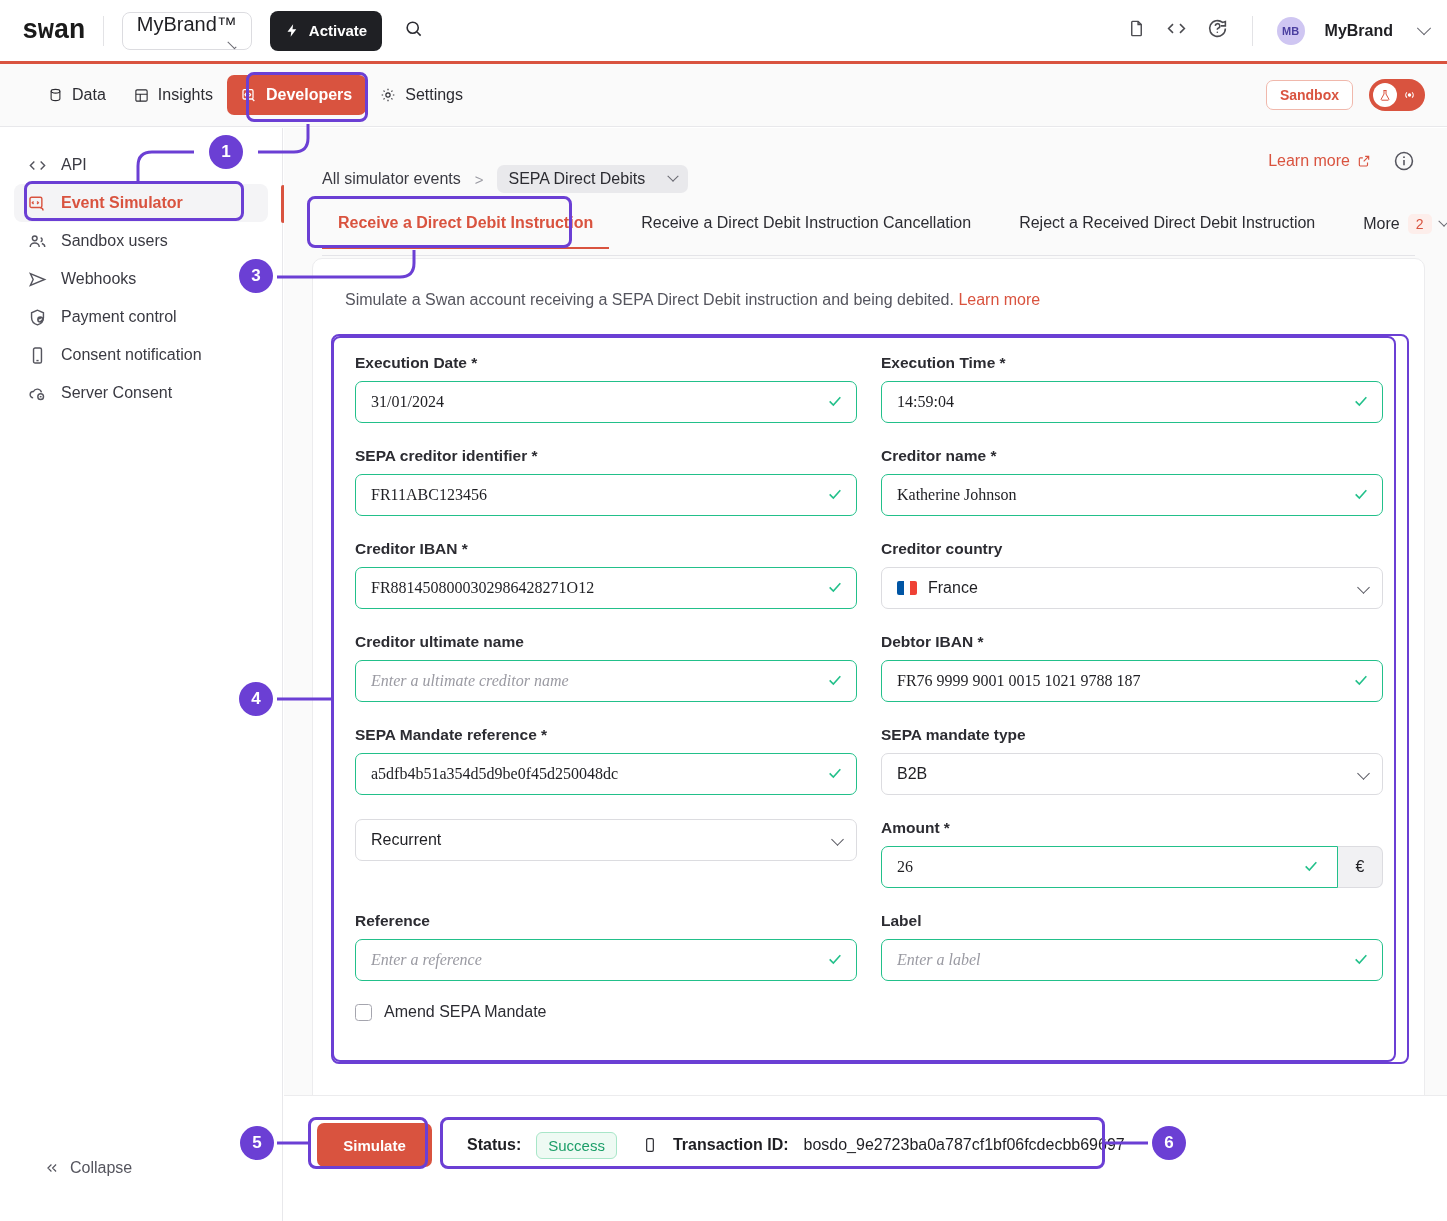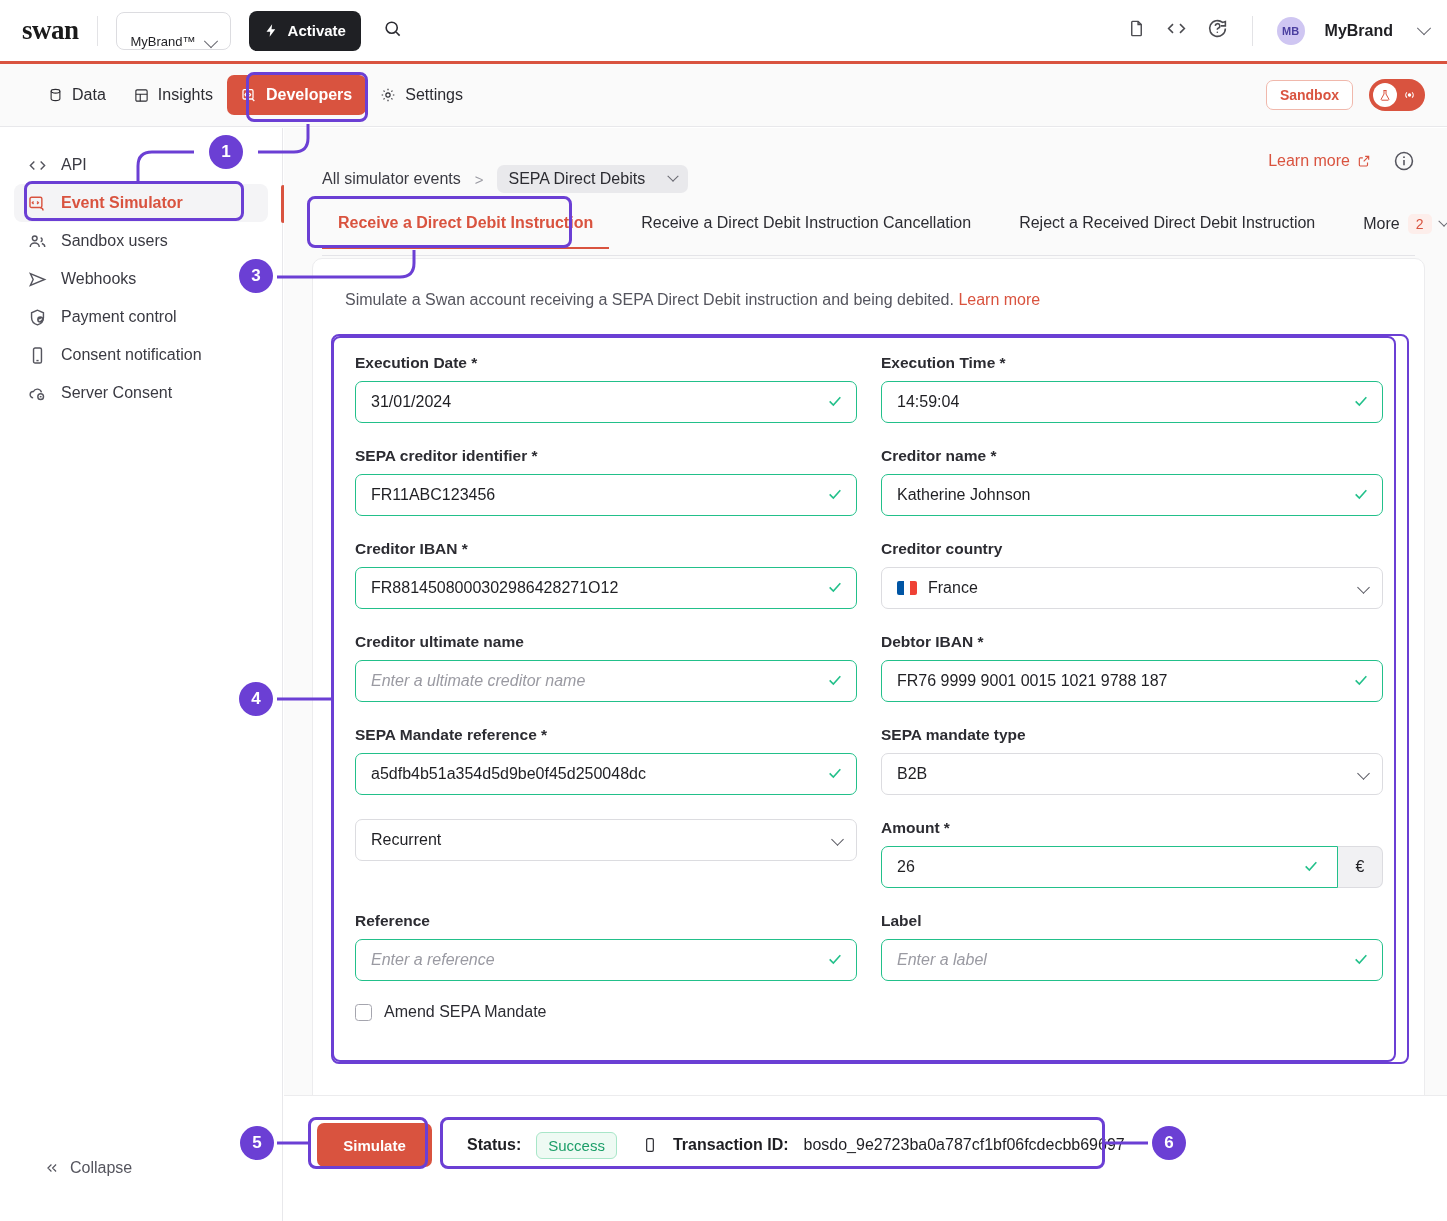--- a/index.html
+++ b/index.html
@@ -15,27 +15,27 @@
     background:#ffffff; border-radius:16px; overflow:hidden;
   }
 
   
   .topbar {
     position:absolute; left:0; top:0; width:1447px; height:61px;
     background:#fff; display:flex; align-items:center;
   }
   .logo {
     margin-left:22px; font-size:27px; font-weight:600; letter-spacing:-0.5px;
-    color:#1a1a1a; font-family:Liberation Serif, serif;
+    color:#1a1a1a; font-family:Liberation Mono, monospace;
   }
   .vdiv { width:1px; height:30px; background:#e3e3e6; margin:0 18px; }
   .brand-select {
     display:flex; align-items:flex-end; gap:10px;
     height:38px; padding:0 14px; border:1px solid #dcdce0; border-radius:8px;
-    font-size:13px; color:#1f1f23; background:#fff; cursor:pointer;
+    font-size:20px; color:#1f1f23; background:#fff; cursor:pointer;flex-direction:column;
   }
   .chev { width:10px; height:10px; border-right:1.6px solid #6a6a72;
           border-bottom:1.6px solid #6a6a72; transform:rotate(45deg) translate(-2px,-2px); }
   .activate-btn {
     display:flex; align-items:center; gap:9px; margin-left:18px;
     height:40px; padding:0 15px; background:#1f2024; border-radius:8px;
     color:#fff; font-size:15px; font-weight:600; cursor:pointer;
   }
   .search-ic { margin-left:22px; cursor:pointer; }
   .topright { position:absolute; right:18px; top:0; height:61px; display:flex; align-items:center; gap:20px; }
@@ -126,21 +126,21 @@
     position:absolute; left:18px; top:75px; width:1078px; height:730px;
     border:2.5px solid #6b3fd4; border-radius:8px; padding:18px 22px;
   }
   .grid { display:grid; grid-template-columns:502px 502px; column-gap:38px; row-gap:15px;gap:24px; }
   .field { }
   .flabel { font-size:15.5px; color:#2c2c32; font-weight:600; margin-bottom:9px; display:block; }
   .inputwrap { position:relative; height:42px; }
   .inp {
     width:100%; height:42px; border:1px solid #22c08a; border-radius:7px;
     background:#fff; font-size:16px; color:#1f1f23; padding:0 42px 0 15px;
-    font-family:Liberation Sans, sans-serif; outline:none;
+    font-family:Liberation Serif, serif; outline:none;
   }
   .inp::placeholder { color:#9a9aa2; font-style:italic; }
   .tick { position:absolute; right:14px; top:12px; width:16px; height:16px; pointer-events:none; }
   .sel-inp {
     width:100%; height:42px; border:1px solid #dcdce0; border-radius:7px; background:#fff;
     font-size:16px; color:#1f1f23; display:flex; align-items:center; gap:11px;
     padding:0 15px; cursor:pointer;
   }
   .sel-chev { position:absolute; right:15px; top:16px; width:9px; height:9px;
               border-right:1.6px solid #55555e; border-bottom:1.6px solid #55555e; transform:rotate(45deg); }

